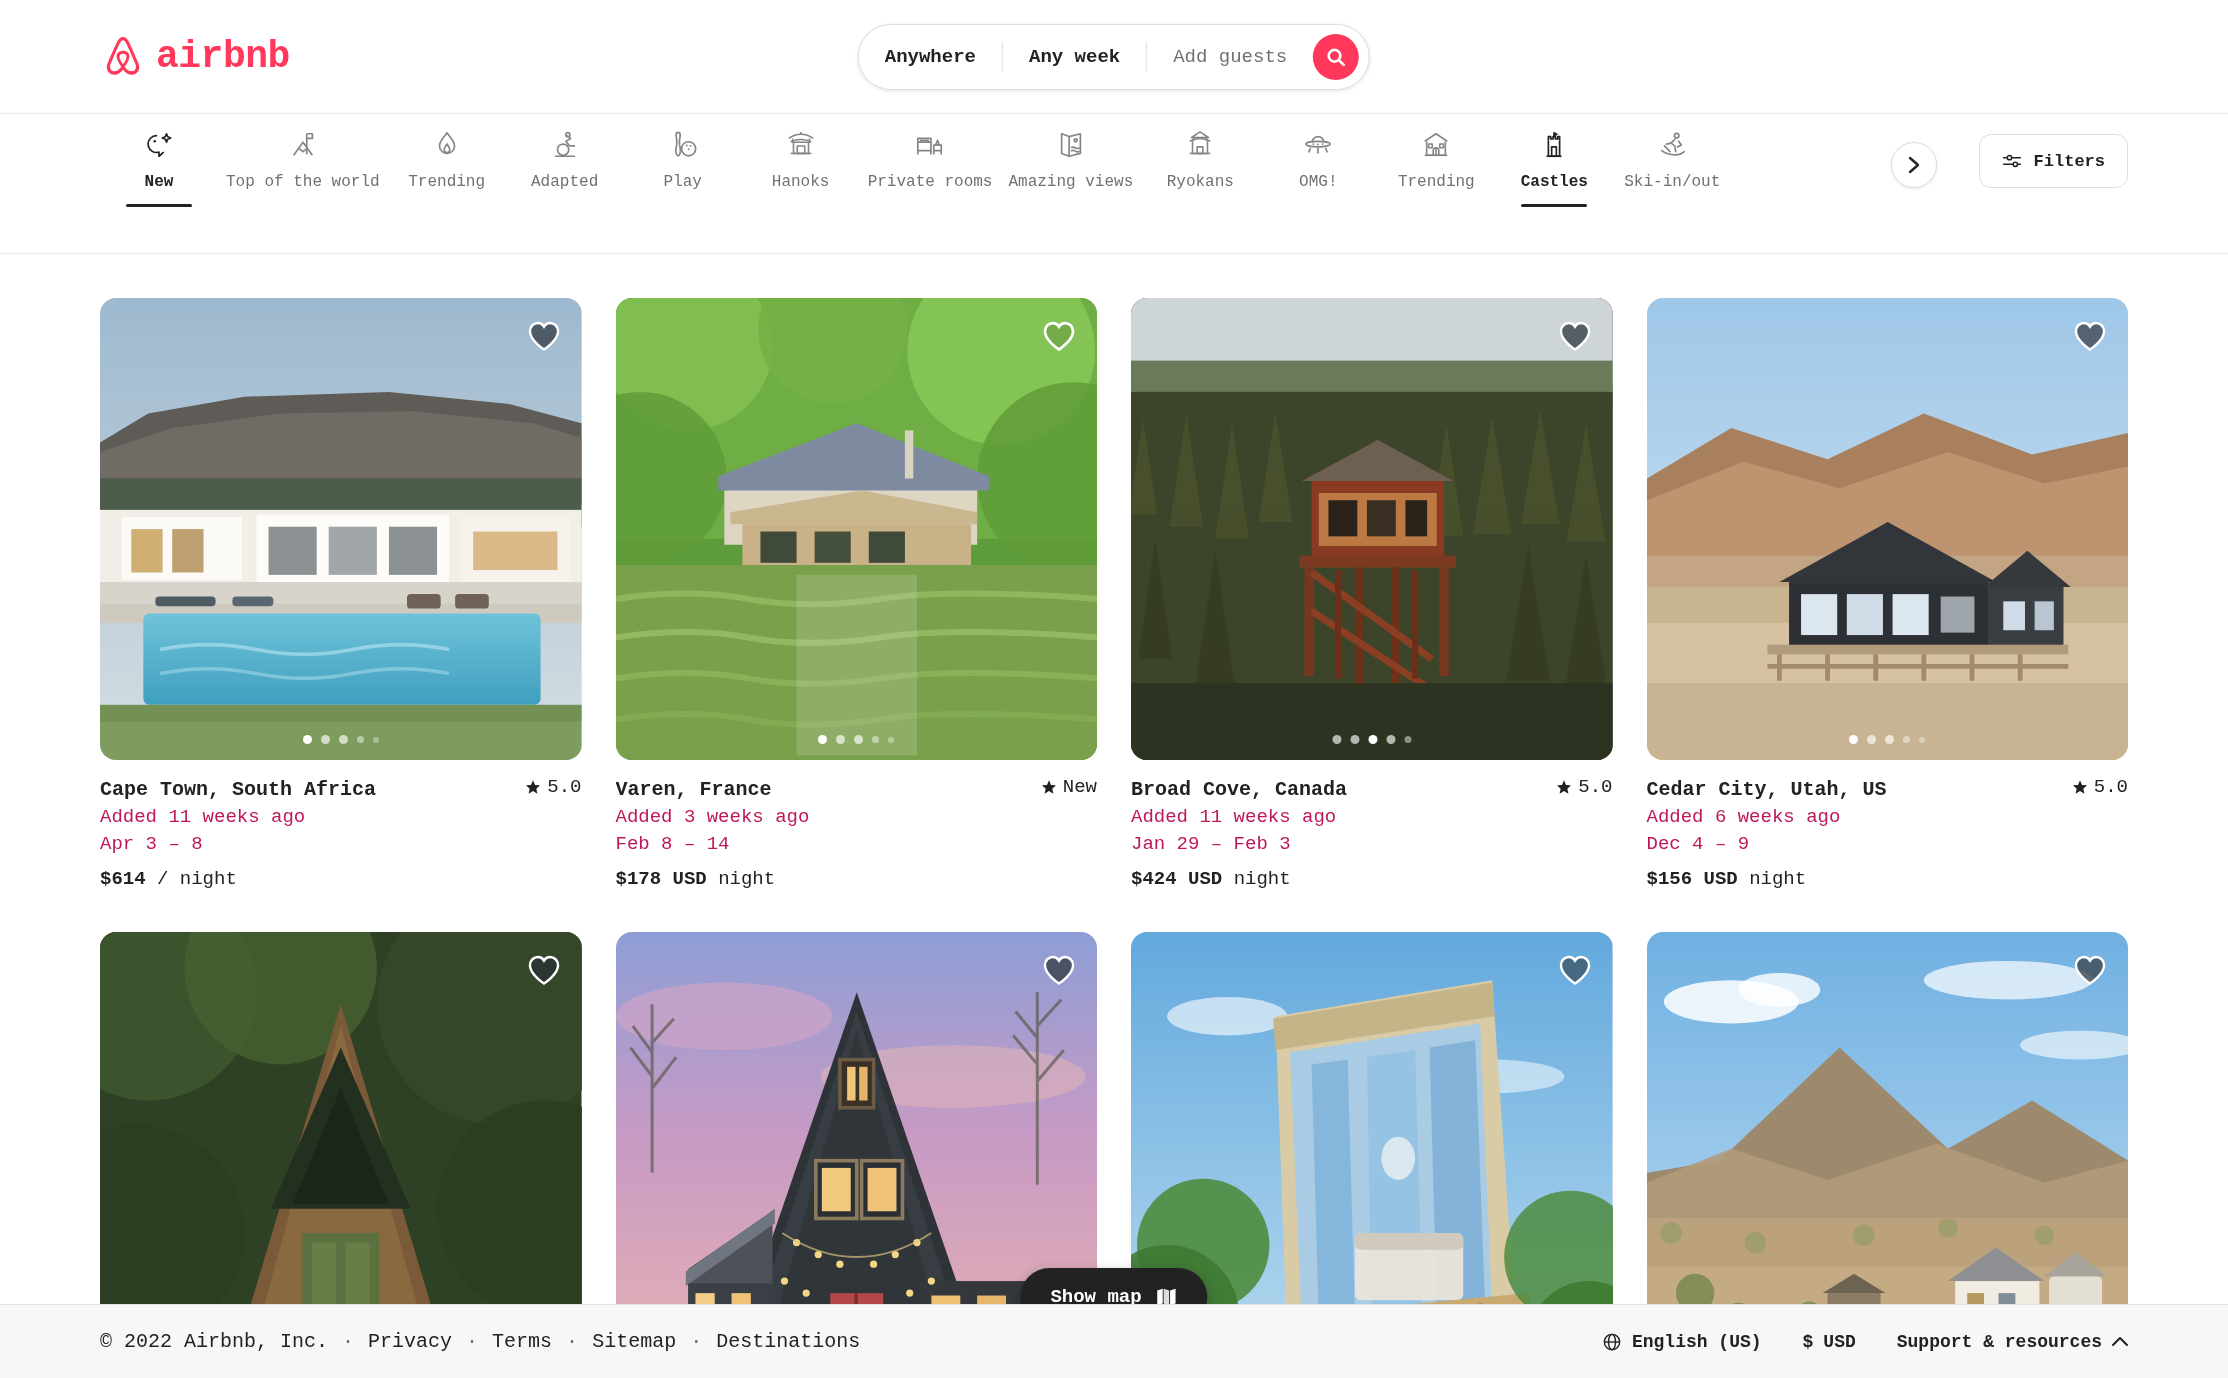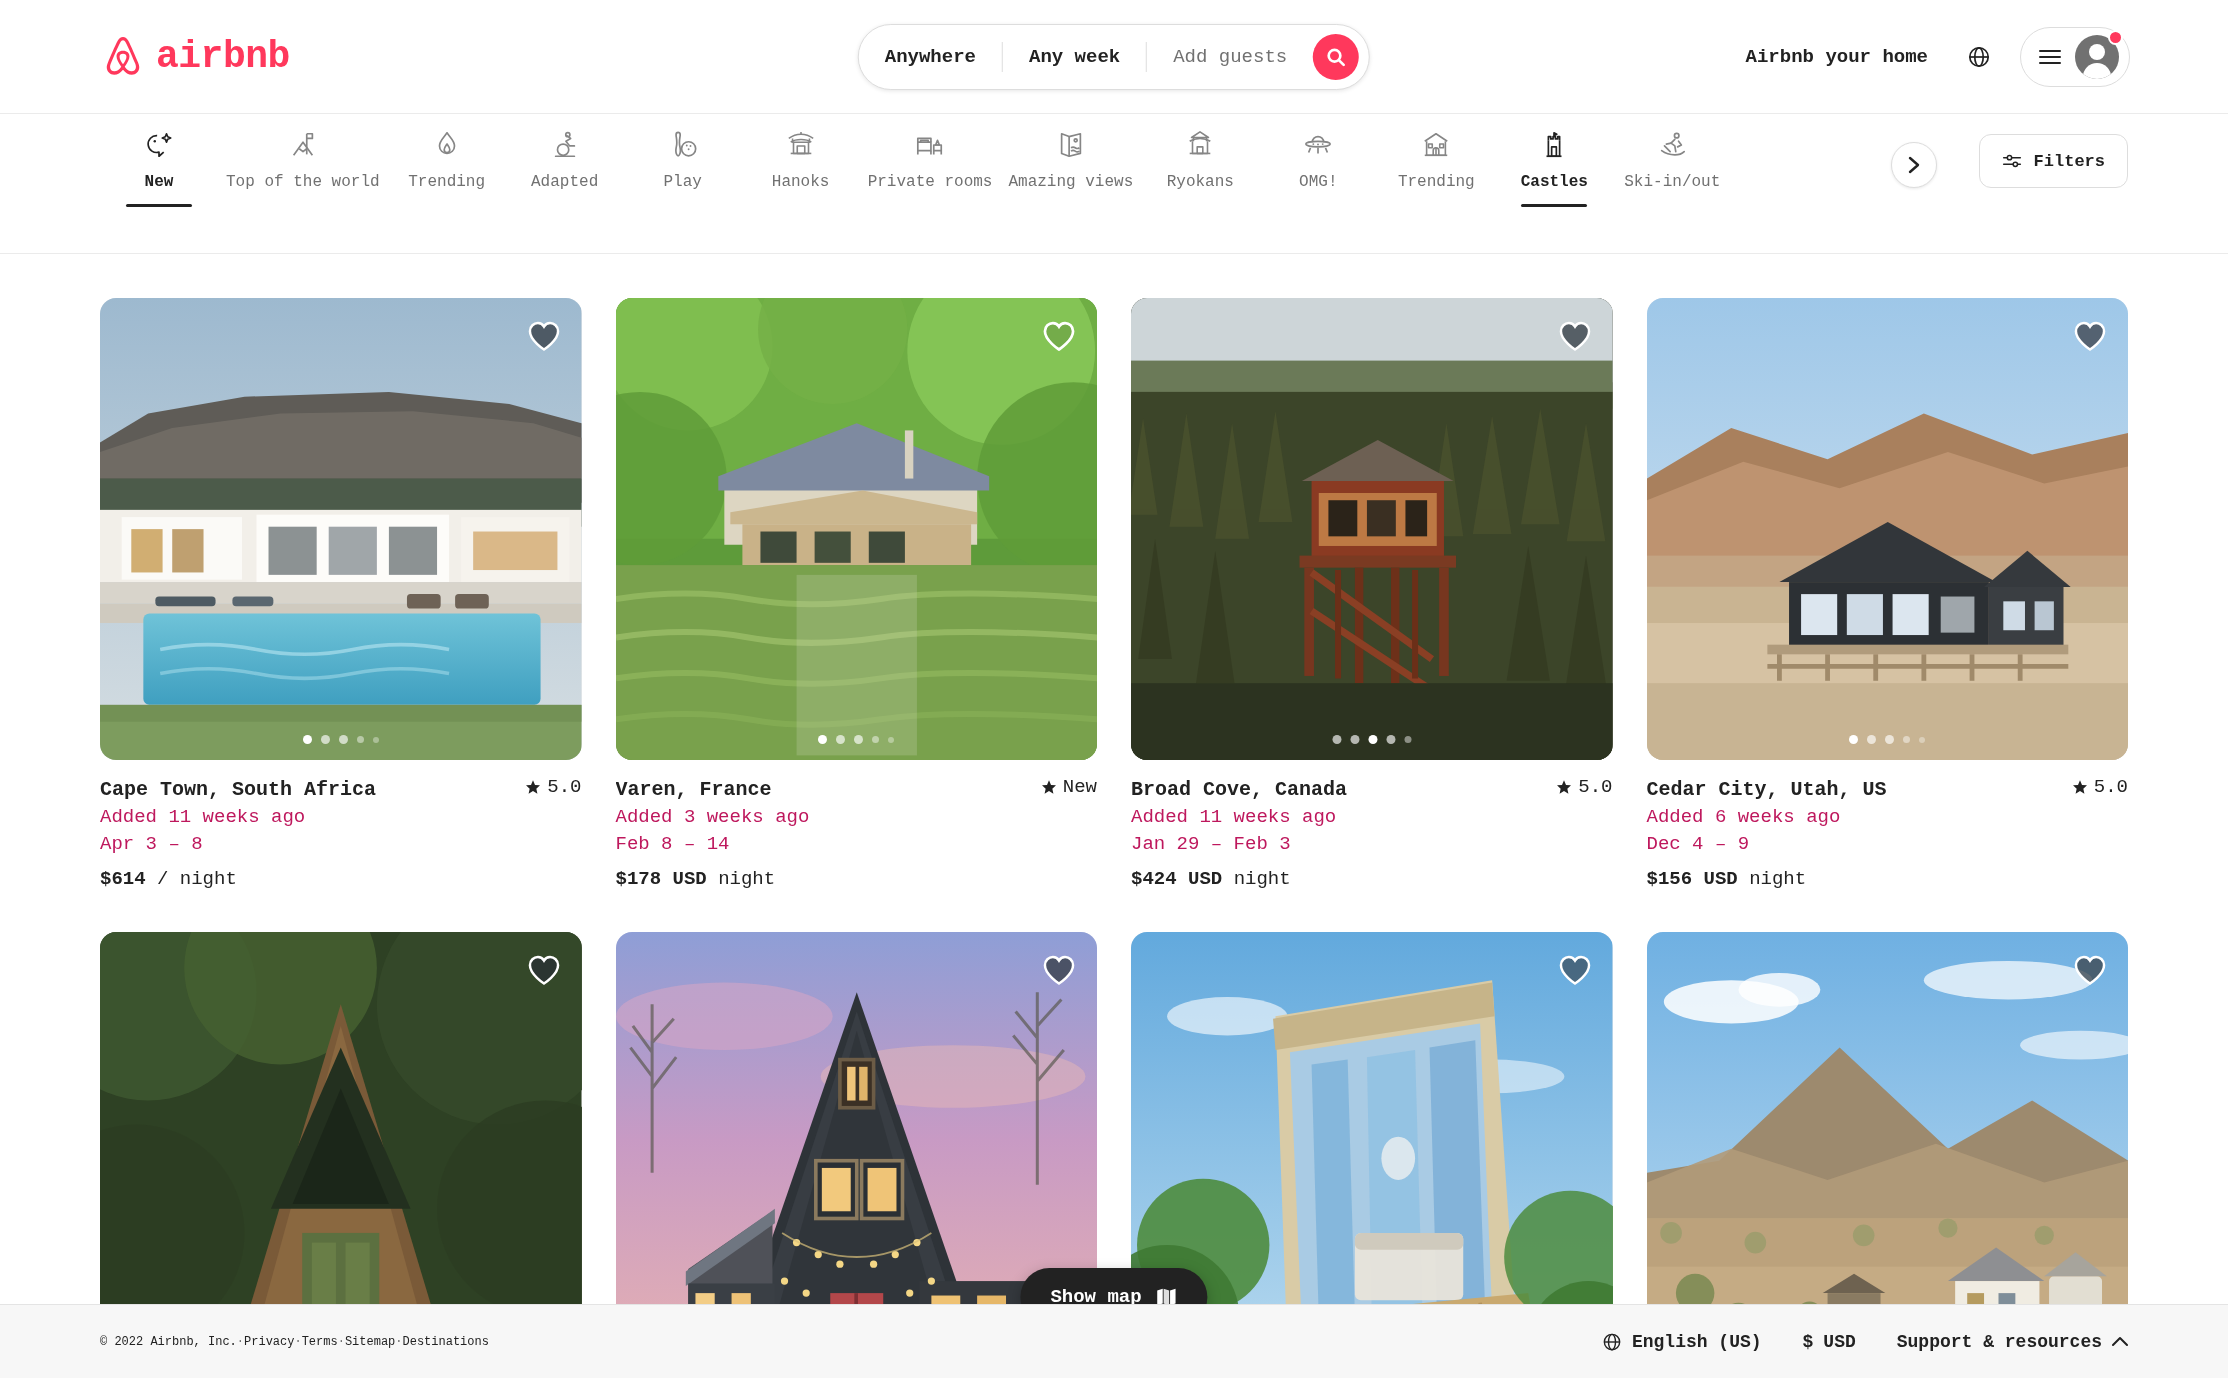--- a/index.html
+++ b/index.html
@@ -109,21 +109,21 @@
   
   .showmap { position:absolute; left: 50%; bottom: 52px; transform: translateX(-50%);
     background:#222; color:#fff; border-radius: 34px; padding: 18px 30px;
     display:flex; align-items:center; gap: 14px; font-size: 19px; font-weight:600;
     box-shadow: 0 4px 14px rgba(0,0,0,.25); z-index: 25; cursor:pointer; }
 
   
   .footer { position:absolute; left:0; bottom:0; width:100%; height: 74px;
     background:#f7f7f7; border-top:1px solid #e4e4e4; display:flex; align-items:center;
     padding: 0 100px; justify-content: space-between; z-index: 28; }
-  .f-left { display:flex; align-items:center; font-size: 12px; color:#222; }
+  .f-left { display:flex; align-items:center; gap: 14px; font-size: 20px; color:#222; }
   .f-left .sep { color:#717171; }
   .f-left a { color:#222; text-decoration:none; cursor:pointer; }
   .f-right { display:flex; align-items:center; gap: 41px; font-size: 18px; color:#222; font-weight:600; }
   .f-item { display:flex; align-items:center; gap: 10px; cursor:pointer; }
 </style>
 </head>
 <body>
 
 <div class="page">
 
@@ -145,42 +145,20 @@
       <div class="sb-div"></div>
       <div class="sb-seg muted">Add guests</div>
       <div class="sb-btn">
         <svg width="20" height="20" viewBox="0 0 24 24" fill="none" stroke="#fff" stroke-width="3.2">
           <circle cx="10.5" cy="10.5" r="7"></circle>
             <line x1="16" y1="16" x2="21.5" y2="21.5" stroke-linecap="round"></line>
         </svg>
       </div>
     </div>
 
-    <div class="header-right">
-      <div class="host-link">Airbnb your home</div>
-      <div class="globe-btn">
-        <svg width="24" height="24" viewBox="0 0 24 24" fill="none" stroke="#222" stroke-width="1.7">
-          <circle cx="12" cy="12" r="9.2"></circle>
-            <ellipse cx="12" cy="12" rx="4.2" ry="9.2"></ellipse>
-          <line x1="2.8" y1="12" x2="21.2" y2="12"></line>
-        </svg>
-      </div>
-      <div class="usermenu">
-        <svg width="22" height="16" viewBox="0 0 22 16" stroke="#222" stroke-width="2" stroke-linecap="round">
-          <line x1="1" y1="2" x2="21" y2="2"></line>
-            <line x1="1" y1="8" x2="21" y2="8"></line>
-            <line x1="1" y1="14" x2="21" y2="14"></line>
-        </svg>
-        <span class="avatar">
-          <span class="av-head"></span>
-            <span class="av-body"></span>
-        </span>
-        <span class="notif-dot"></span>
-      </div>
-    </div>
   </div>
 
   <div class="catbar">
     <div class="cats">
 
       <div class="cat active">
         <span class="ic">
           <svg width="30" height="30" viewBox="0 0 32 32" fill="none" stroke="#222" stroke-width="1.8" stroke-linejoin="round">
             <path d="M14 6a9 9 0 1 0 2 17.6V28l5-4.5"></path>
               <circle cx="11.5" cy="12" r="1.3" fill="#222" stroke="none"></circle>

